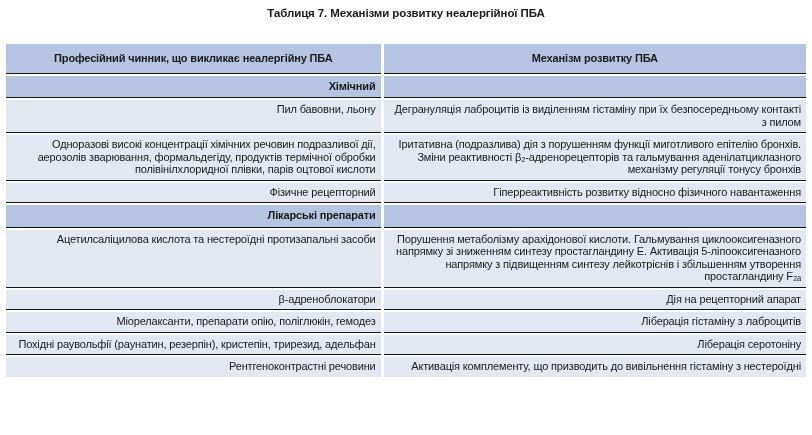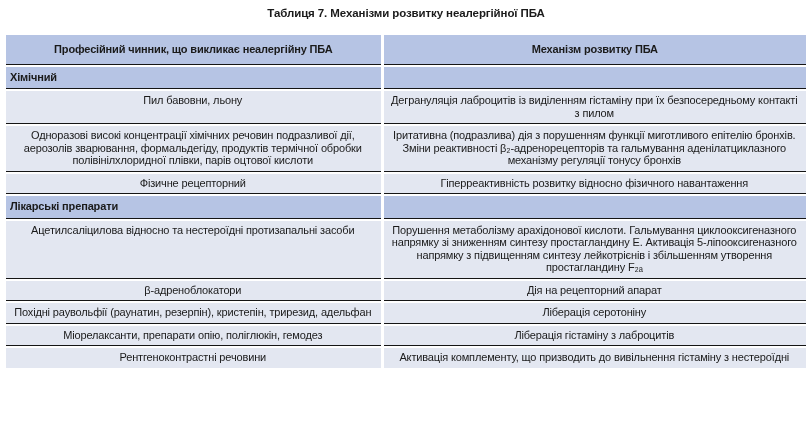--- a/index.html
+++ b/index.html
@@ -22,51 +22,51 @@
     font-size: 11.5px;
     font-weight: bold;
     padding-top: 7px;
     padding-bottom: 6px;
     letter-spacing: -0.1px;
   }
   table.mech-table {
     border-collapse: separate;
     border-spacing: 3px 2px;
     width: 806px;
-    margin: 8px auto;
+    margin: 17px auto;
     table-layout: fixed;
     font-size: 11px;
     line-height: 12.5px;
     letter-spacing: -0.15px;
   }
   col.c-left  { width: 47%; }
   col.c-right { width: 53%; }
   th, td {
     border-bottom: 1px solid var(--line, #151515);
     vertical-align: top;
-    text-align: center;
+    text-align: right;
     padding: 3px 5px 4px 4px;
     box-sizing: border-box;
     word-wrap: break-word;
   }
   thead th {
     background: var(--header-bg, #b6c4e4);
     font-weight: bold;
     text-align: center;
     vertical-align: middle;
     padding: 8px 4px;
     font-size: 11px;
   }
   tr.section-row td {
     background: var(--header-bg, #b6c4e4);
     font-weight: bold;
     padding-top: 4px;
     padding-bottom: 5px;
   }
-  tr.section-row td.factor-cell { text-align: left; }
+  tr.section-row td.factor-cell { text-align: right; }
   tr.data-row td {
     background: var(--row-bg, #e3e7f1);
   }
   tr:last-child td { border-bottom: none; }
 </style>
 </head>
 <body>
 
 <div class="page">
   <div class="table-title">Таблиця 7. Механізми розвитку неалергійної ПБА</div>
@@ -97,34 +97,34 @@
         </tr>
         <tr class="data-row">
           <td class="factor-cell">Фізичне рецепторний</td>
           <td class="mechanism-cell">Гіперреактивність розвитку відносно фізичного навантаження</td>
         </tr>
         <tr class="section-row">
           <td class="factor-cell">Лікарські препарати</td>
           <td class="mechanism-cell"></td>
         </tr>
         <tr class="data-row">
-          <td class="factor-cell">Ацетилсаліцилова відносно та нестероїдні протизапальні засоби</td>
+          <td class="factor-cell">Ацетилсаліцилова кислота та нестероїдні протизапальні засоби</td>
           <td class="mechanism-cell">Порушення метаболізму арахідонової кислоти. Гальмування циклооксигеназного напрямку зі зниженням синтезу простагландину Е. Активація 5-ліпоокси­геназного напрямку з підвищенням синтезу лейкотрієнів і збільшенням утворення простагландину F₂ₐ</td>
         </tr>
         <tr class="data-row">
           <td class="factor-cell">β-адреноблокатори</td>
           <td class="mechanism-cell">Дія на рецепторний апарат</td>
         </tr>
         <tr class="data-row">
+          <td class="factor-cell">Міорелаксанти, препарати опію, поліглюкін, гемодез</td>
+          <td class="mechanism-cell">Ліберація гістаміну з лаброцитів</td>
+        </tr>
+        <tr class="data-row">
           <td class="factor-cell">Похідні раувольфії (раунатин, резерпін), кристепін, трирезид, адельфан</td>
           <td class="mechanism-cell">Ліберація серотоніну</td>
-        </tr>
-        <tr class="data-row">
-          <td class="factor-cell">Міорелаксанти, препарати опію, поліглюкін, гемодез</td>
-          <td class="mechanism-cell">Ліберація гістаміну з лаброцитів</td>
         </tr>
         <tr class="data-row">
           <td class="factor-cell">Рентгеноконтрастні речовини</td>
           <td class="mechanism-cell">Активація комплементу, що призводить до вивільнення гістаміну з нестероїдні</td>
         </tr>
       </tbody>
   </table>
 </div>
 
 </body></html>

